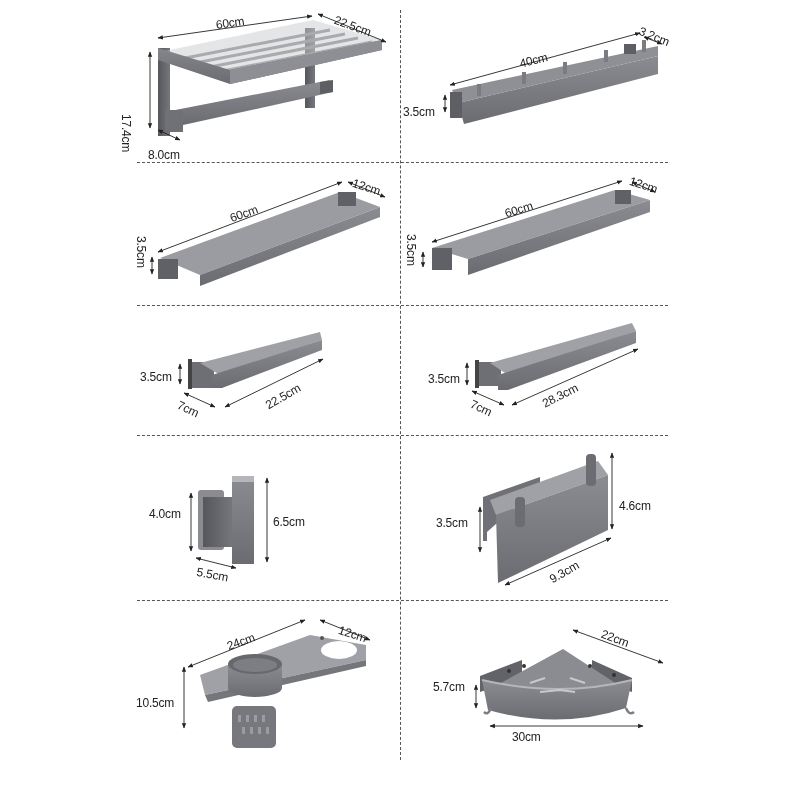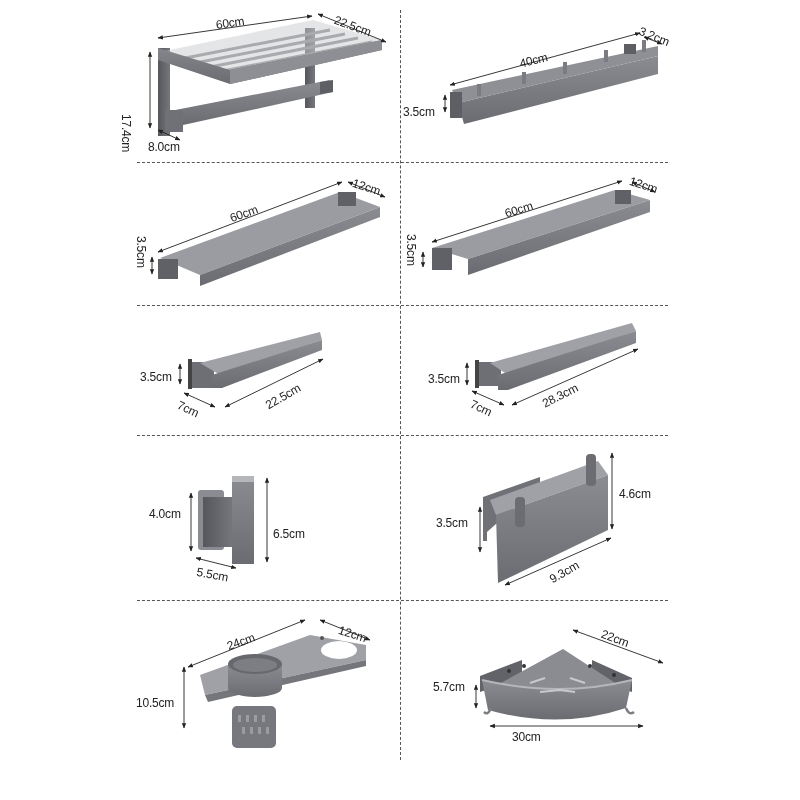--- a/index.html
+++ b/index.html
@@ -65,21 +65,21 @@
       <polygon points="320,82 333,80 333,92 320,94" fill="#5d5f64"></polygon>
 
       <line x1="158" y1="38" x2="312" y2="16" stroke="#222" stroke-width="0.9" marker-start="url(#ar)" marker-end="url(#ar)"></line>
       <line x1="318" y1="14" x2="386" y2="42" stroke="#222" stroke-width="0.9" marker-start="url(#ar)" marker-end="url(#ar)"></line>
       <line x1="150" y1="52" x2="150" y2="128" stroke="#222" stroke-width="0.9" marker-start="url(#ar)" marker-end="url(#ar)"></line>
       <line x1="158" y1="130" x2="180" y2="140" stroke="#222" stroke-width="0.9" marker-start="url(#ar)" marker-end="url(#ar)"></line>
     </svg>
     <span class="lbl" style="left:215px;top:18px;transform:rotate(-8deg)">60cm</span>
     <span class="lbl" style="left:337px;top:13px;transform:rotate(20deg)">22.5cm</span>
     <span class="lbl" style="left:133px;top:114px;transform:rotate(90deg)">17.4cm</span>
-    <span class="lbl" style="left:148px;top:140px">8.0cm</span>
+    <span class="lbl" style="left:148px;top:148px">8.0cm</span>
   </div>
 
   <div class="cell" style="left:400px;top:0;width:400px;height:162px">
     <svg width="400" height="162">
       <polygon points="52,90 258,46 258,56 58,103" fill="#8e9095"></polygon>
       <polygon points="58,103 258,56 258,74 64,124" fill="url(#mFace)"></polygon>
       <rect x="50" y="92" width="12" height="26" fill="#5d5f64"></rect>
       <rect x="224" y="44" width="12" height="10" fill="#5d5f64"></rect>
       <rect x="77" y="84" width="4" height="12" fill="#7a7c81"></rect>
       <rect x="122" y="72" width="4" height="12" fill="#7a7c81"></rect>
@@ -160,37 +160,37 @@
     <svg width="400" height="165">
       <rect x="198" y="55" width="26" height="60" rx="3" fill="#8a8c91"></rect>
       <rect x="203" y="62" width="30" height="50" fill="url(#mDark)"></rect>
       <rect x="232" y="41" width="22" height="88" fill="url(#mFace)"></rect>
       <rect x="232" y="41" width="22" height="6" fill="#b4b6ba"></rect>
       <line x1="191" y1="58" x2="191" y2="116" stroke="#222" stroke-width="0.9" marker-start="url(#ar)" marker-end="url(#ar)"></line>
       <line x1="267" y1="43" x2="267" y2="127" stroke="#222" stroke-width="0.9" marker-start="url(#ar)" marker-end="url(#ar)"></line>
       <line x1="196" y1="123" x2="236" y2="133" stroke="#222" stroke-width="0.9" marker-start="url(#ar)" marker-end="url(#ar)"></line>
     </svg>
     <span class="lbl" style="left:149px;top:72px">4.0cm</span>
-    <span class="lbl" style="left:273px;top:92px">6.5cm</span>
+    <span class="lbl" style="left:273px;top:80px">6.5cm</span>
     <span class="lbl" style="left:198px;top:130px;transform:rotate(10deg)">5.5cm</span>
   </div>
 
   <div class="cell" style="left:400px;top:435px;width:400px;height:165px">
     <svg width="400" height="165">
       <polygon points="83,62 140,42 140,50 87,97 87,106 83,106" fill="#6f7176"></polygon>
       <polygon points="90,65 198,26 208,40 96,80" fill="#9fa1a6"></polygon>
       <polygon points="96,80 208,40 208,95 98,148" fill="url(#mFace)"></polygon>
       <rect x="115" y="62" width="10" height="30" rx="4" fill="#6b6d72"></rect>
       <rect x="186" y="19" width="10" height="32" rx="4" fill="#6b6d72"></rect>
       <line x1="80" y1="72" x2="80" y2="117" stroke="#222" stroke-width="0.9" marker-start="url(#ar)" marker-end="url(#ar)"></line>
       <line x1="212" y1="18" x2="212" y2="94" stroke="#222" stroke-width="0.9" marker-start="url(#ar)" marker-end="url(#ar)"></line>
       <line x1="105" y1="150" x2="211" y2="103" stroke="#222" stroke-width="0.9" marker-start="url(#ar)" marker-end="url(#ar)"></line>
     </svg>
     <span class="lbl" style="left:36px;top:81px">3.5cm</span>
-    <span class="lbl" style="left:219px;top:52px">4.6cm</span>
+    <span class="lbl" style="left:219px;top:64px">4.6cm</span>
     <span class="lbl" style="left:147px;top:139px;transform:rotate(-30deg)">9.3cm</span>
   </div>
 
   <div class="cell" style="left:0;top:600px;width:400px;height:160px">
     <svg width="400" height="160">
       <polygon points="200,75 310,35 366,45 366,60 205,95" fill="#9fa1a6"></polygon>
       <polygon points="205,95 366,60 366,66 208,102" fill="#74767b"></polygon>
       <ellipse cx="339" cy="50" rx="18" ry="9" fill="#ffffff"></ellipse>
       <circle cx="322" cy="38" r="2" fill="#555"></circle>
       <rect x="232" y="106" width="44" height="42" rx="5" fill="#76787d"></rect>

